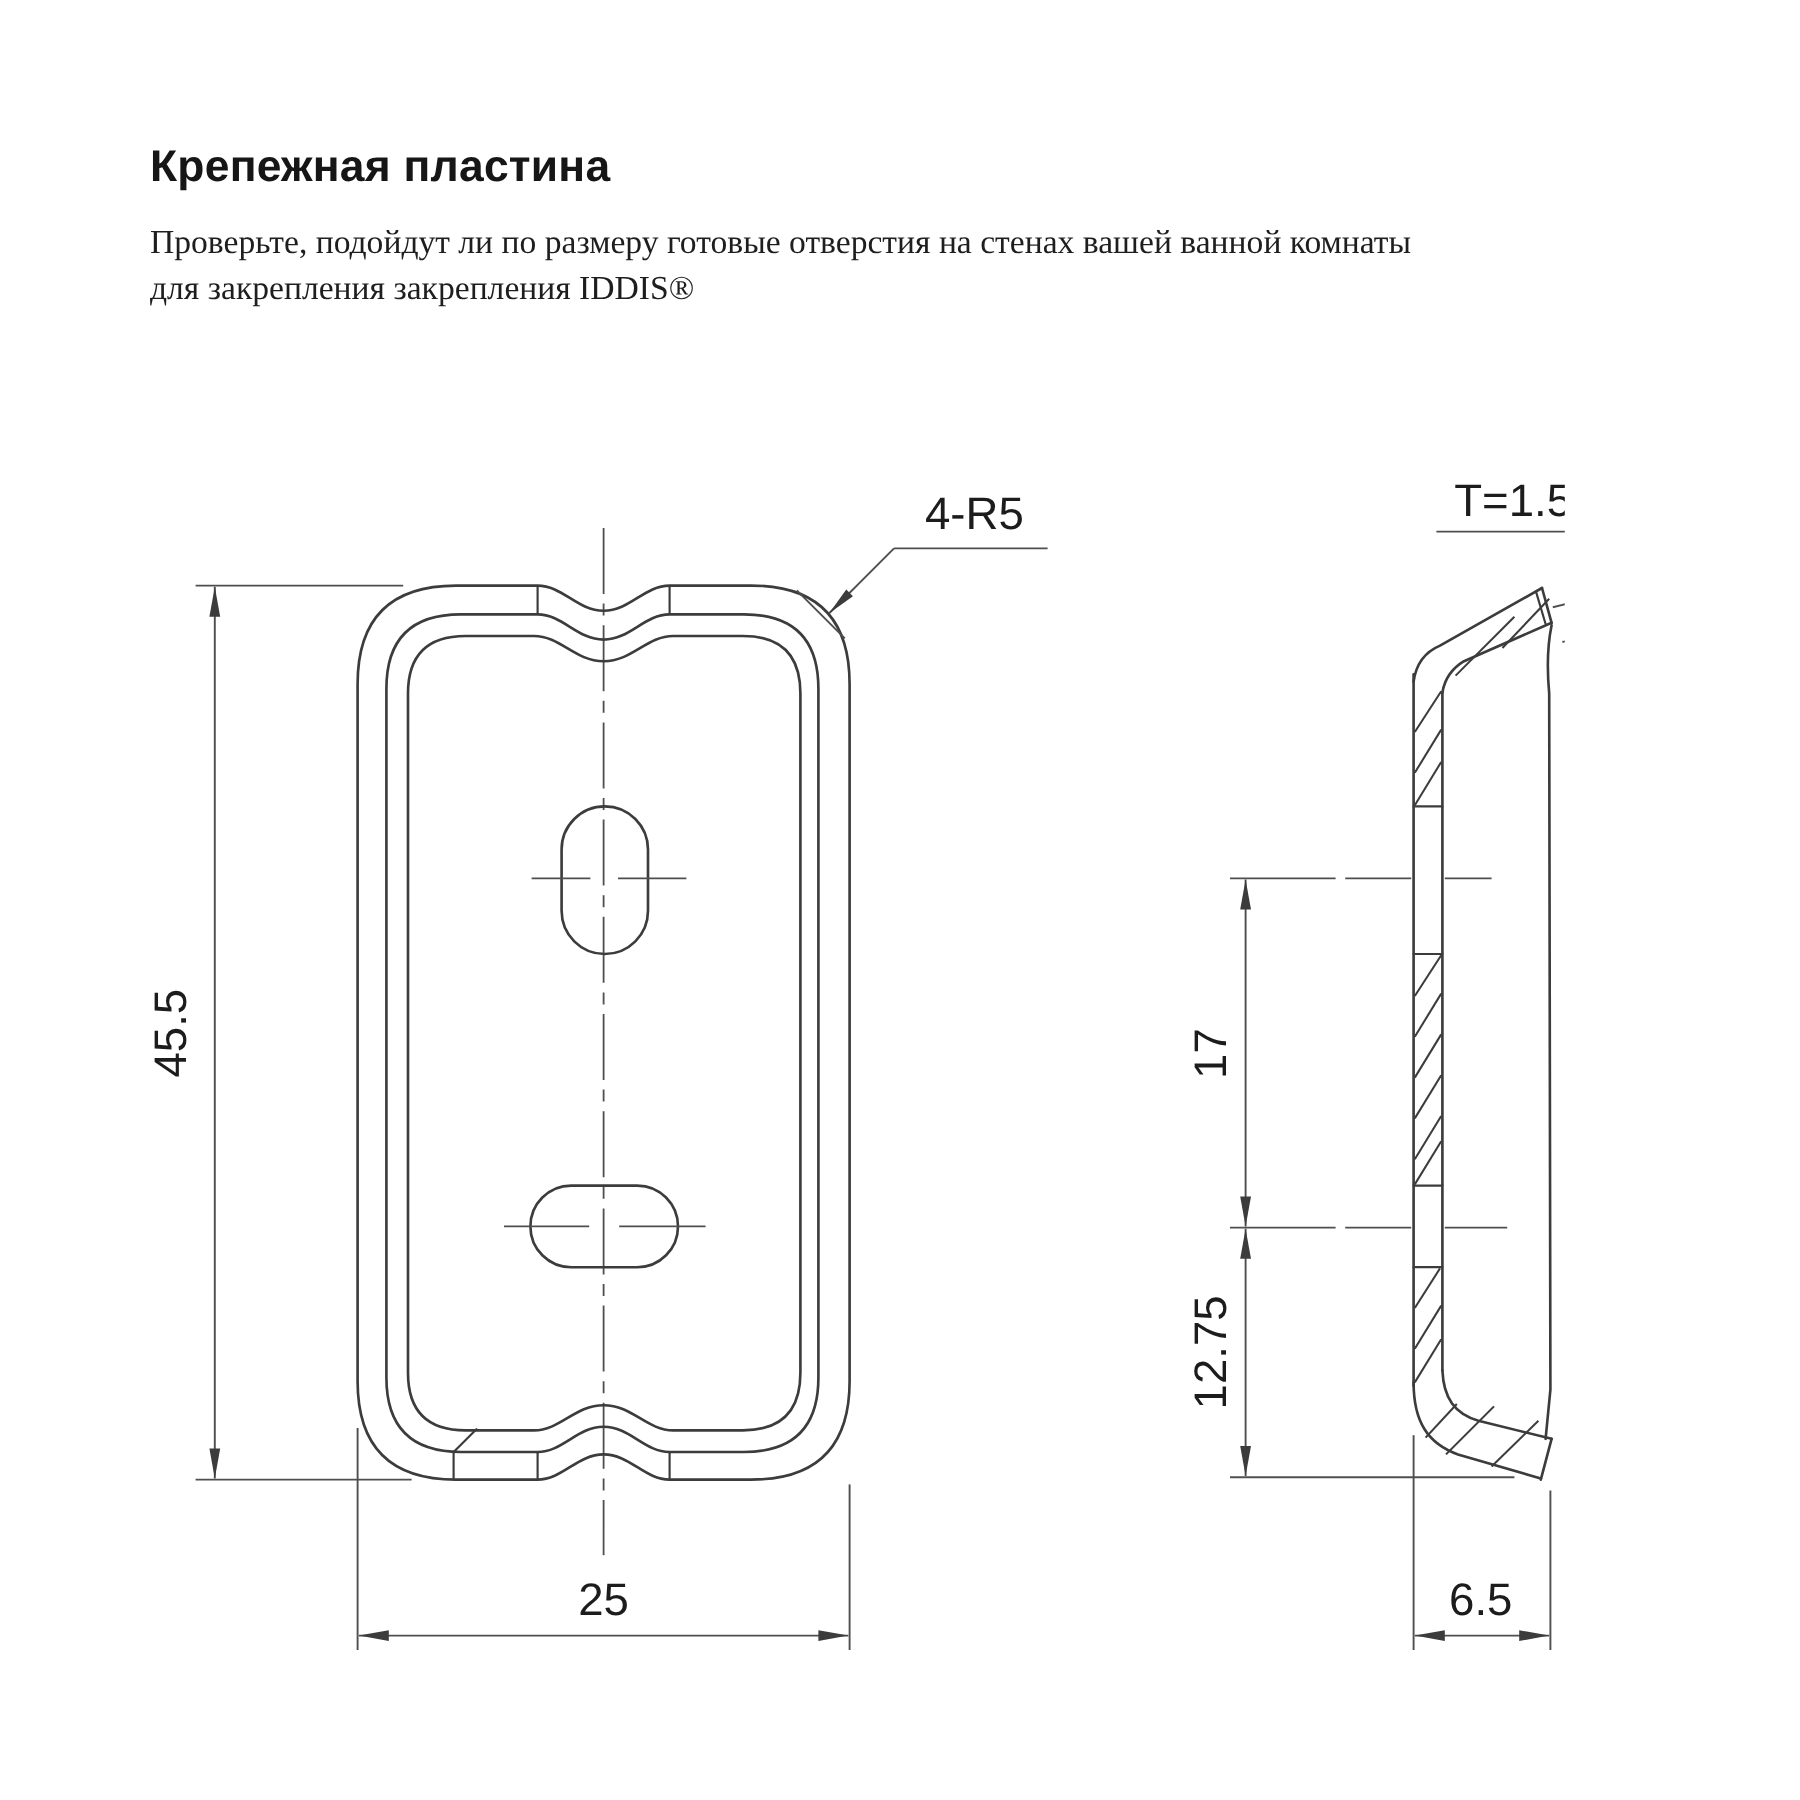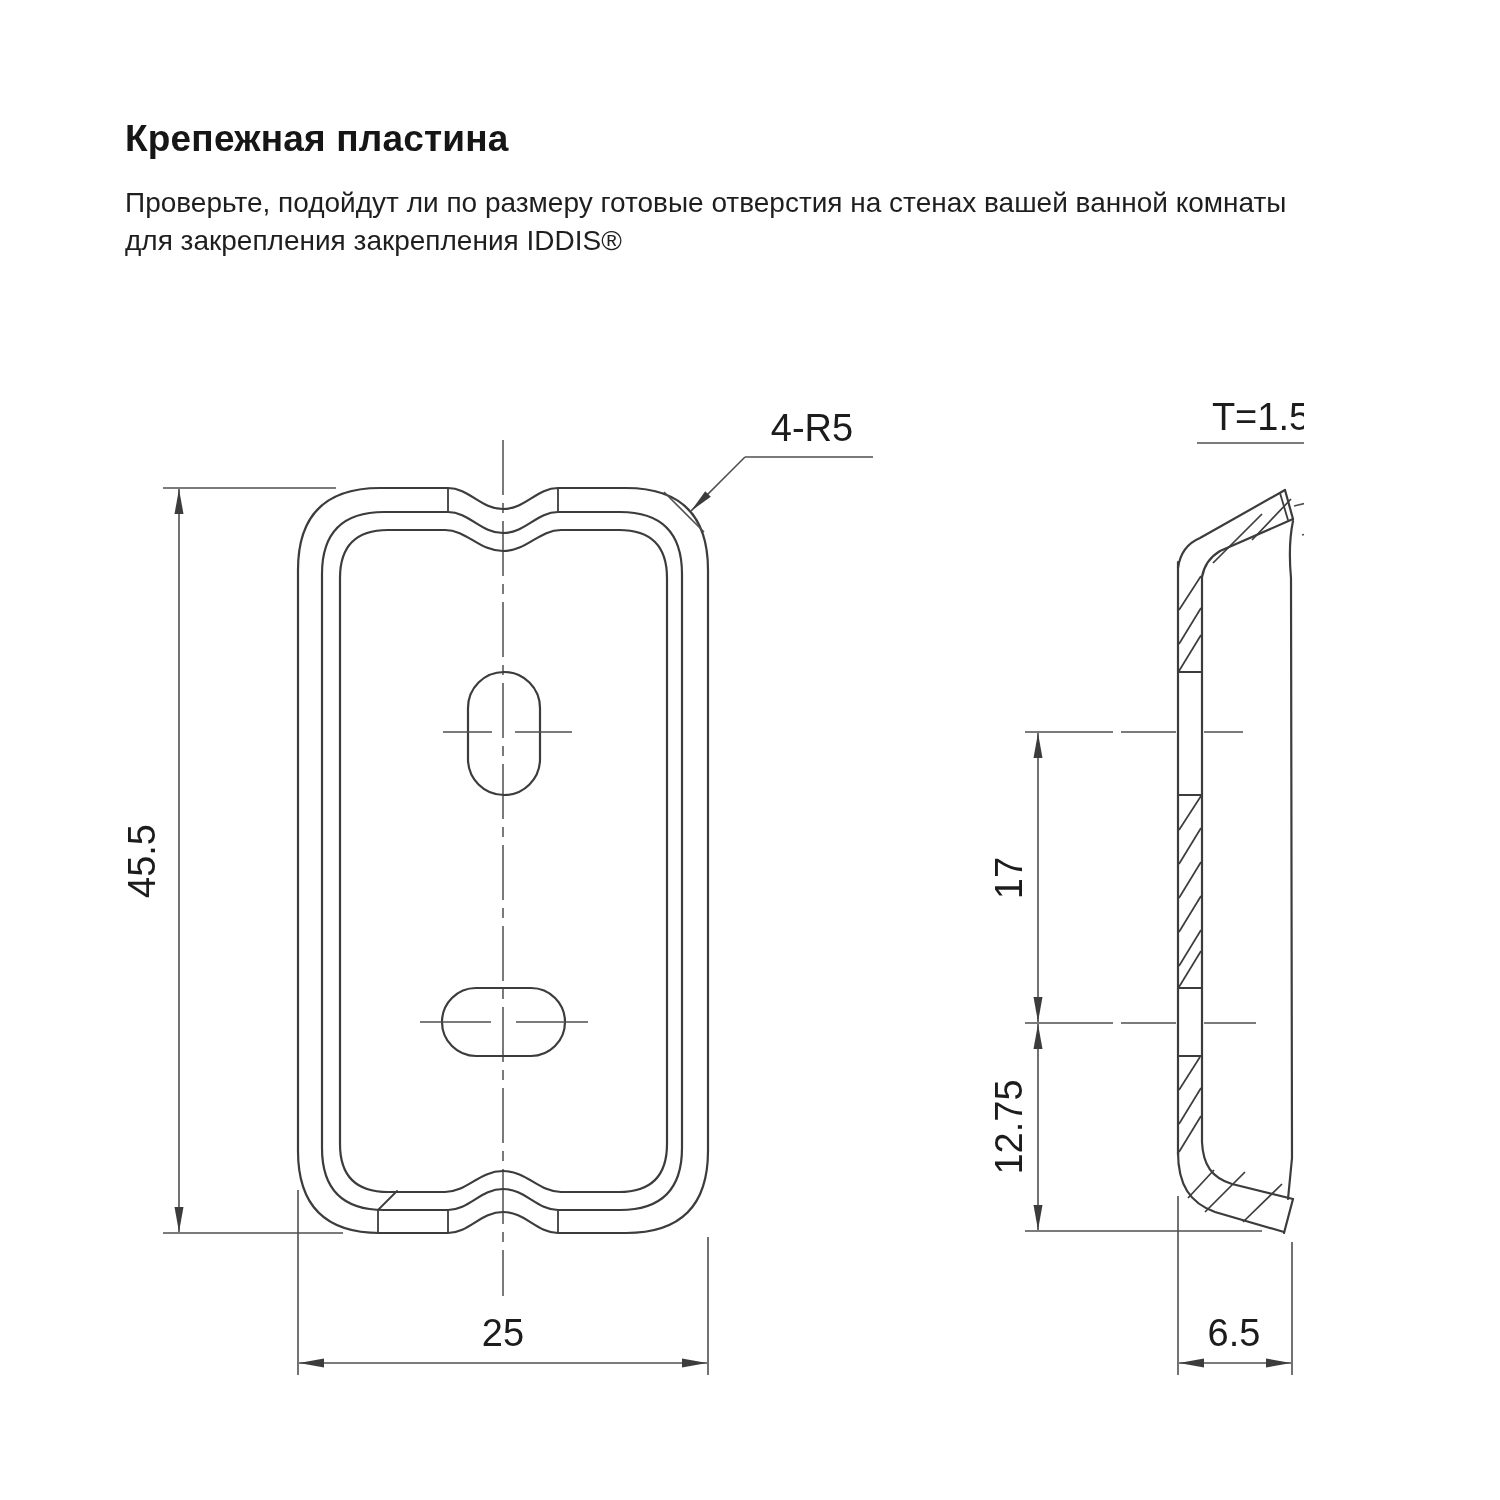--- a/index.html
+++ b/index.html
@@ -1,20 +1,20 @@
 <!DOCTYPE html>
 <html><head>
 <meta charset="utf-8">
 <style>
   html,body{margin:0;padding:0;background:#ffffff;}
   .page{position:relative;width:1304px;height:1500px;background:#ffffff;overflow:hidden;
         font-family:"Liberation Sans", sans-serif;}
   .header{position:absolute;left:125px;top:118px;width:1290px;}
   .header h1{margin:0;font-size:37px;font-weight:700;color:#161616;letter-spacing:.2px;}
-  .header p{margin:24px 0 0 0;font-size:28px;font-weight:400;color:#1e1e1e;line-height:38px;}
+  .header p{margin:24px 0 0 0;font-size:28px;font-weight:400;color:#1e1e1e;line-height:38px;font-family:Liberation Serif, serif;}
   svg{position:absolute;left:0;top:0;}
   .obj{stroke:#3c3c3c;stroke-width:2.2;fill:none;stroke-linecap:round;stroke-linejoin:round;}
   .thin{stroke:#3c3c3c;stroke-width:1.8;fill:none;stroke-linecap:round;}
   .dim{stroke:#4f4f4f;stroke-width:1.6;fill:none;stroke-linecap:butt;}
   .ctr{stroke:#4f4f4f;stroke-width:1.5;fill:none;}
   .arrow{fill:#3c3c3c;stroke:none;}
   .dimtext{font-family:"Liberation Sans", sans-serif;font-size:38px;fill:#1c1c1c;}
 </style>
 </head>
 <body>

